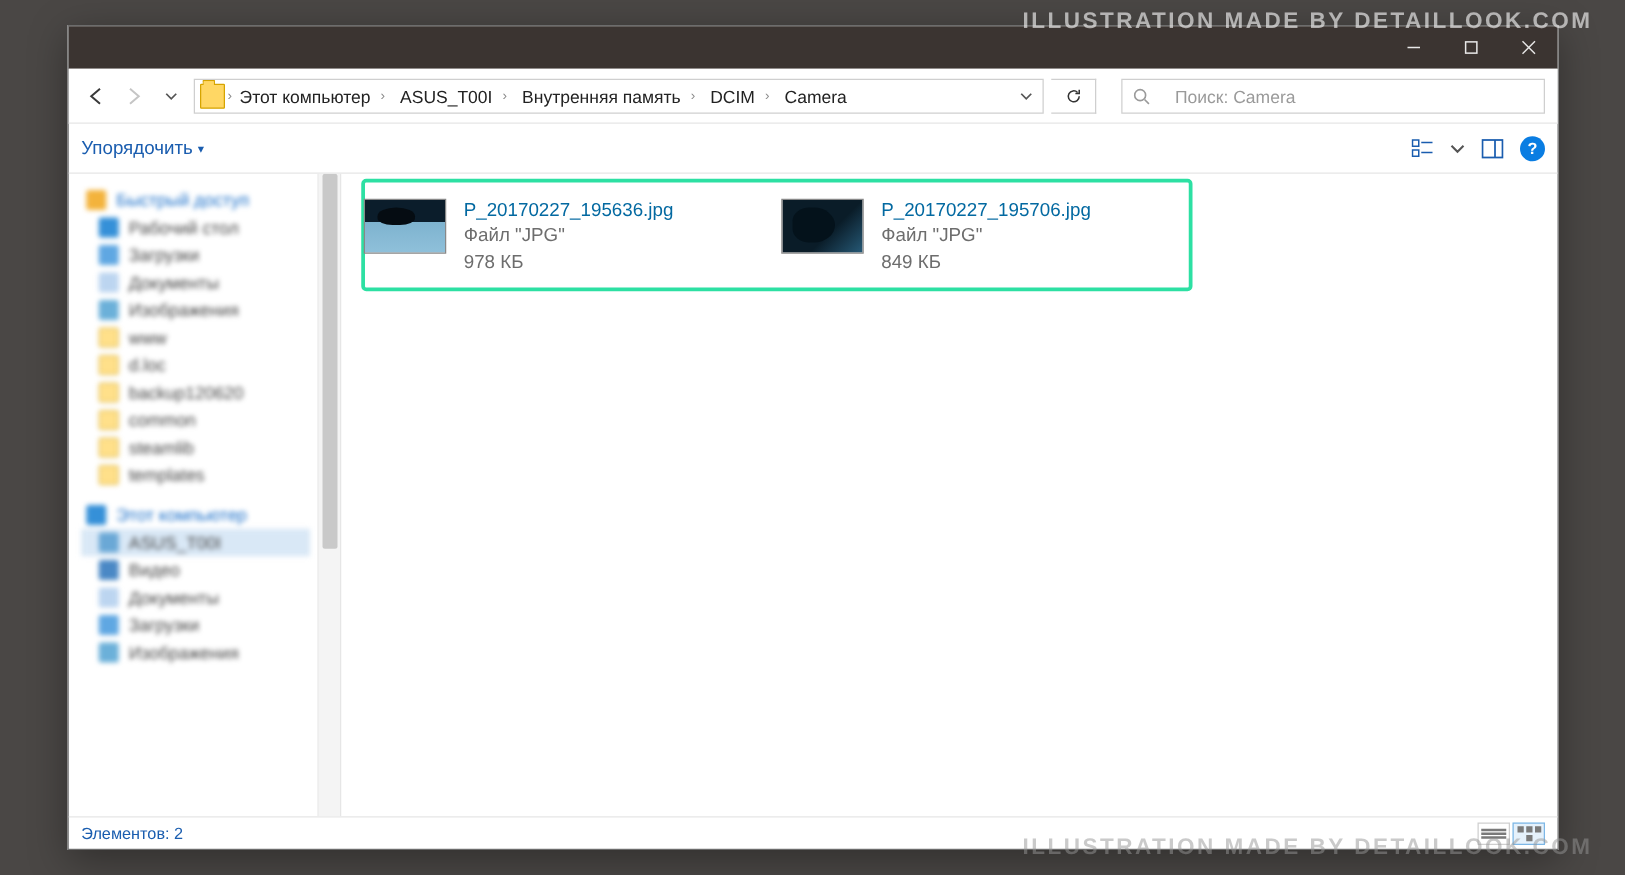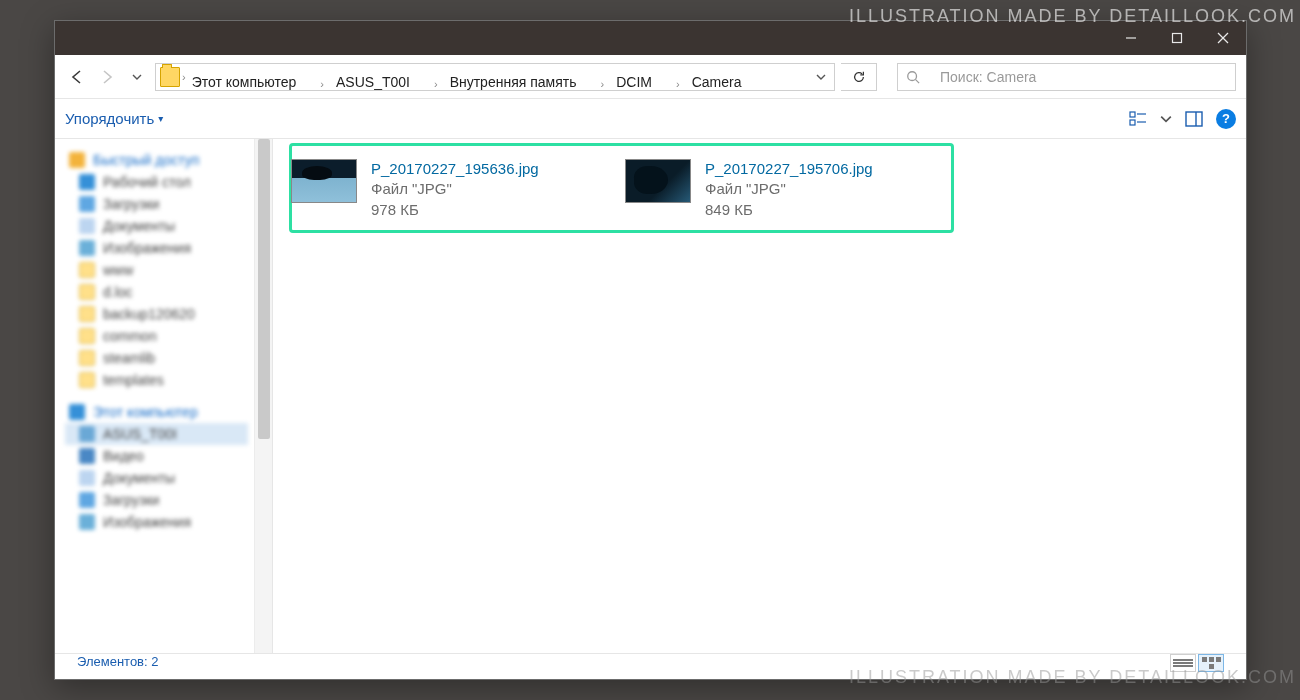--- a/index.html
+++ b/index.html
@@ -1,20 +1,20 @@
 <!DOCTYPE html>
 <html><head>
 <meta charset="utf-8">
 <style>
   * { box-sizing: border-box; font-family: "Segoe UI", Tahoma, sans-serif; }
   html,body { margin:0; padding:0; width:1300px; height:700px; }
   body { background:#4a4745; overflow:hidden; position:relative; }
 
-  .watermark { position:absolute; right:4px; font-size:18px; letter-spacing:2px;
-               color:rgba(255,255,255,0.6); font-weight:400; pointer-events:none; z-index:100;}
+  .watermark { position:absolute; right:26px; font-size:18px; letter-spacing:2px;
+               color:rgba(255,255,255,0.6); font-weight:700; pointer-events:none; z-index:100;}
   .watermark.top { top:6px; }
   .watermark.bottom { bottom:12px; color:rgba(150,150,150,0.5);}
 
   
   .window { position:absolute; left:54px; top:20px; width:1193px; height:660px;
             background:#fff; border:1px solid #6c6c6c; display:flex; flex-direction:column;
             box-shadow:0 8px 30px rgba(0,0,0,0.35);}
   .titlebar { height:34px; background:#3b3431; display:flex; justify-content:flex-end;
               align-items:center; }
   .titlebtn { width:46px; height:34px; display:flex; align-items:center; justify-content:center;
@@ -26,21 +26,21 @@
                 display:flex; align-items:center; padding:0 10px; gap:6px;}
   .navbtn { width:24px; height:24px; display:flex; align-items:center; justify-content:center;
             color:#606060;}
   .navbtn.disabled { color:#c5c5c5;}
   .crumbbox { flex:0 0 680px; height:28px; border:1px solid #cfcfcf; display:flex;
               align-items:center; padding:0 2px;}
   .foldericon { width:20px; height:20px; margin:0 2px; background:#ffd764;
                 border:1px solid #d6a400; border-radius:1px; position:relative;}
   .foldericon::before{content:"";position:absolute;top:-4px;left:1px;width:8px;height:3px;
                 background:#ffd764;border:1px solid #d6a400;border-bottom:none;border-radius:1px 1px 0 0;}
-  .crumb { padding:0 6px; font-size:14px; color:#222; display:flex; align-items:flex-end; gap:24px; height:100%;}
+  .crumb { padding:0 6px; font-size:14px; color:#222; display:flex; align-items:center; gap:8px; height:100%;}
   .sep { color:#8a8a8a; font-size:11px;}
   .crumb-drop{ width:22px; display:flex; justify-content:center; color:#555;}
   .refreshbox{ width:36px; height:28px; border:1px solid #cfcfcf; border-left:none;
                display:flex;align-items:center;justify-content:center;color:#333;}
   .searchbox { flex:1; margin-left:14px; height:28px; border:1px solid #cfcfcf;
                display:flex; align-items:center; padding:0 8px; gap:18px; color:#8a8a8a;}
   .searchbox input{ border:none; outline:none; flex:1; font-size:14px; color:#333;
                     background:transparent;}
   .searchbox input::placeholder{color:#9a9a9a;}
 
@@ -90,22 +90,22 @@
   .thumb.a::after{content:"";position:absolute;left:10px;top:6px;width:30px;height:14px;
                   background:#050c12;border-radius:50% 50% 40% 40%;}
   .thumb.b{background:linear-gradient(135deg,#0a1c28 60%,#265976 100%);}
   .thumb.b::after{content:"";position:absolute;left:8px;top:6px;width:34px;height:28px;
                   background:#04121b;border-radius:40% 50% 50% 40%;}
   .file-meta{display:flex;flex-direction:column;font-size:15px;color:#222;line-height:1.35;}
   .file-name{color:#0369a1;}
   .file-type,.file-size{color:#6d6d6d;}
 
   
-  .statusbar{height:26px;border-top:1px solid #e6e6e6;display:flex;
-             justify-content:space-between;padding:0 22px;font-size:13px;color:#1a5daf;}
+  .statusbar{height:26px;border-top:1px solid #e6e6e6;display:flex;align-items:center;
+             justify-content:space-between;padding:0 10px;font-size:13px;color:#1a5daf;}
   .viewmodes{display:flex;gap:2px;}
   .vm{width:26px;height:18px;border:1px solid #cfcfcf;display:flex;flex-direction:column;
       justify-content:center;gap:1px;padding:2px;background:#fff;}
   .vm.active{background:#e5f1fb;border-color:#7db7e6;}
   .vm .r{height:2px;background:#7a7a7a;}
   .vm.grid{flex-direction:row;flex-wrap:wrap;gap:2px;align-content:center;}
   .vm.grid .c{width:5px;height:5px;background:#7a7a7a;}
 </style>
 </head>
 <body>

